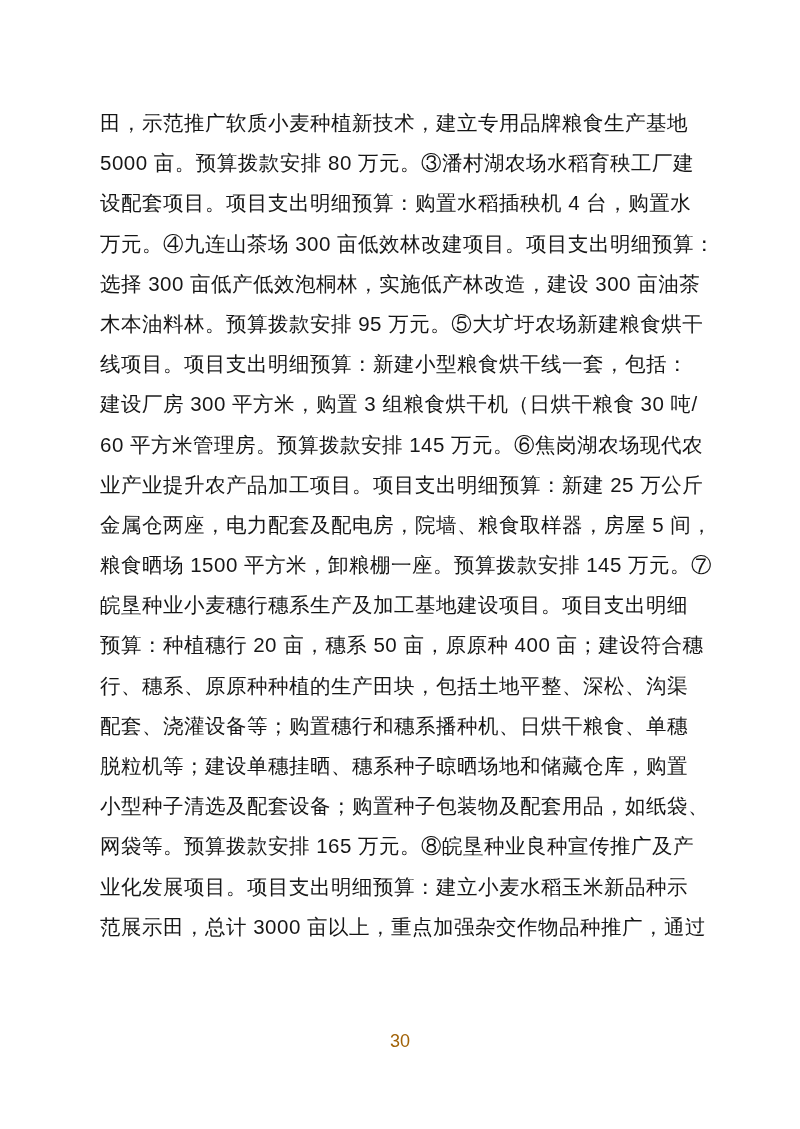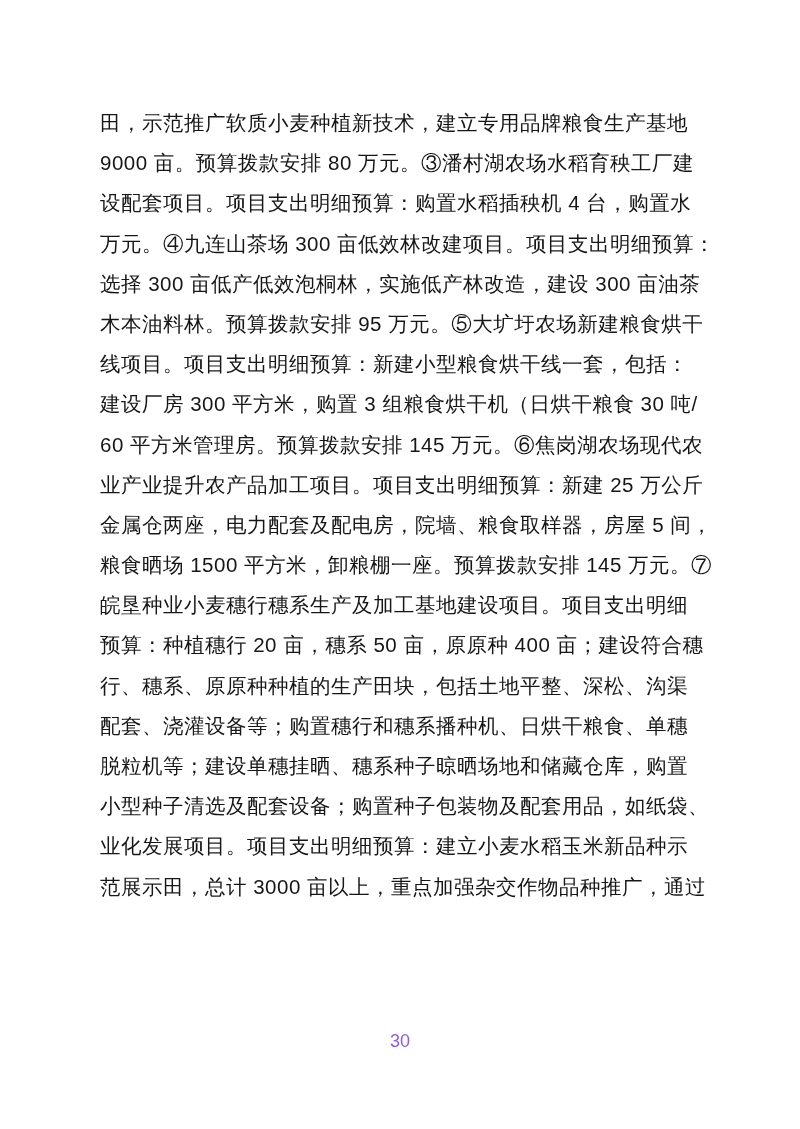--- a/index.html
+++ b/index.html
@@ -40,43 +40,44 @@
     width: 100%;
   }
   .page-number {
     position: absolute;
     top: 1030px;
     left: 0;
     width: 100%;
     text-align: center;
     font-size: 18px;
     line-height: 22px;
-    color: #8b5cf6;
+    color: #a16207;
   }
 </style>
 </head>
 <body>
 
 <div class="page">
   <div class="content">
     <div class="line">田，示范推广软质小麦种植新技术，建立专用品牌粮食生产基地</div>
-    <div class="line">9000 亩。预算拨款安排 80 万元。③潘村湖农场水稻育秧工厂建</div>
+    <div class="line">5000 亩。预算拨款安排 80 万元。③潘村湖农场水稻育秧工厂建</div>
     <div class="line">设配套项目。项目支出明细预算：购置水稻插秧机 4 台，购置水</div>
     <div class="line">万元。④九连山茶场 300 亩低效林改建项目。项目支出明细预算：</div>
     <div class="line">选择 300 亩低产低效泡桐林，实施低产林改造，建设 300 亩油茶</div>
     <div class="line">木本油料林。预算拨款安排 95 万元。⑤大圹圩农场新建粮食烘干</div>
     <div class="line">线项目。项目支出明细预算：新建小型粮食烘干线一套，包括：</div>
     <div class="line">建设厂房 300 平方米，购置 3 组粮食烘干机（日烘干粮食 30 吨/</div>
     <div class="line">60 平方米管理房。预算拨款安排 145 万元。⑥焦岗湖农场现代农</div>
     <div class="line">业产业提升农产品加工项目。项目支出明细预算：新建 25 万公斤</div>
     <div class="line">金属仓两座，电力配套及配电房，院墙、粮食取样器，房屋 5 间，</div>
     <div class="line">粮食晒场 1500 平方米，卸粮棚一座。预算拨款安排 145 万元。⑦</div>
     <div class="line">皖垦种业小麦穗行穗系生产及加工基地建设项目。项目支出明细</div>
     <div class="line">预算：种植穗行 20 亩，穗系 50 亩，原原种 400 亩；建设符合穗</div>
     <div class="line">行、穗系、原原种种植的生产田块，包括土地平整、深松、沟渠</div>
     <div class="line">配套、浇灌设备等；购置穗行和穗系播种机、日烘干粮食、单穗</div>
     <div class="line">脱粒机等；建设单穗挂晒、穗系种子晾晒场地和储藏仓库，购置</div>
     <div class="line">小型种子清选及配套设备；购置种子包装物及配套用品，如纸袋、</div>
+    <div class="line">网袋等。预算拨款安排 165 万元。⑧皖垦种业良种宣传推广及产</div>
     <div class="line">业化发展项目。项目支出明细预算：建立小麦水稻玉米新品种示</div>
     <div class="line">范展示田，总计 3000 亩以上，重点加强杂交作物品种推广，通过</div>
   </div>
   <div class="page-number">30</div>
 </div>
 
 </body></html>

